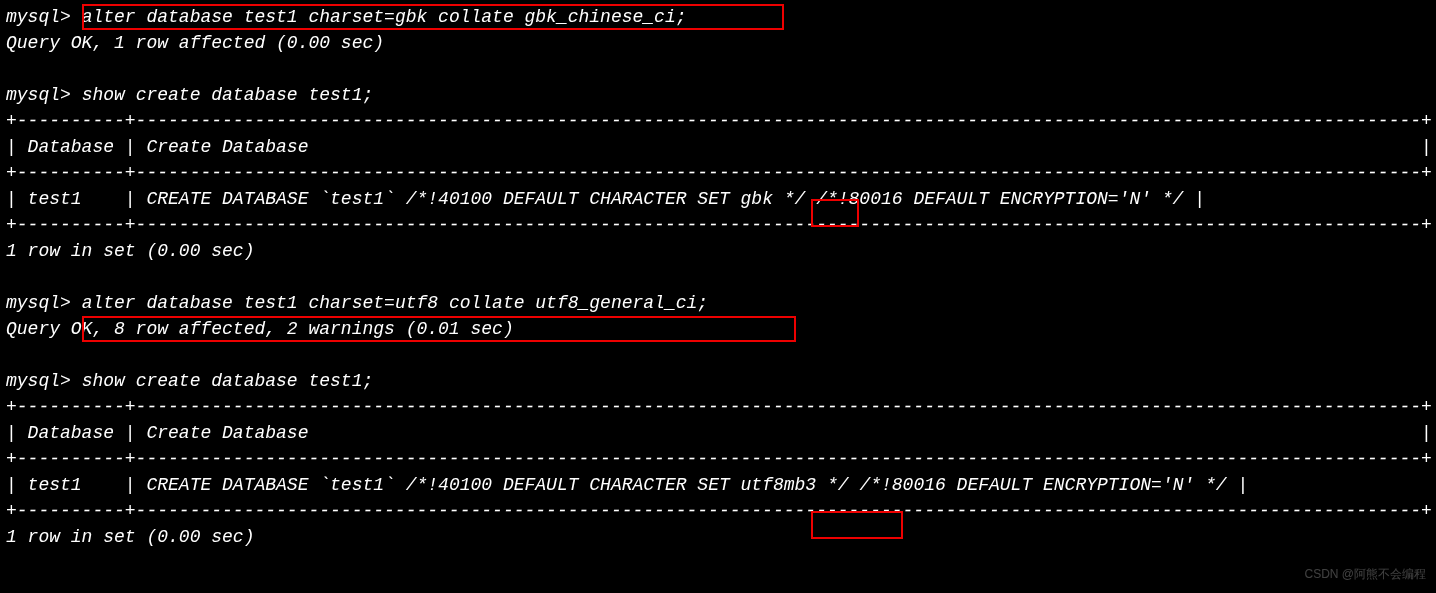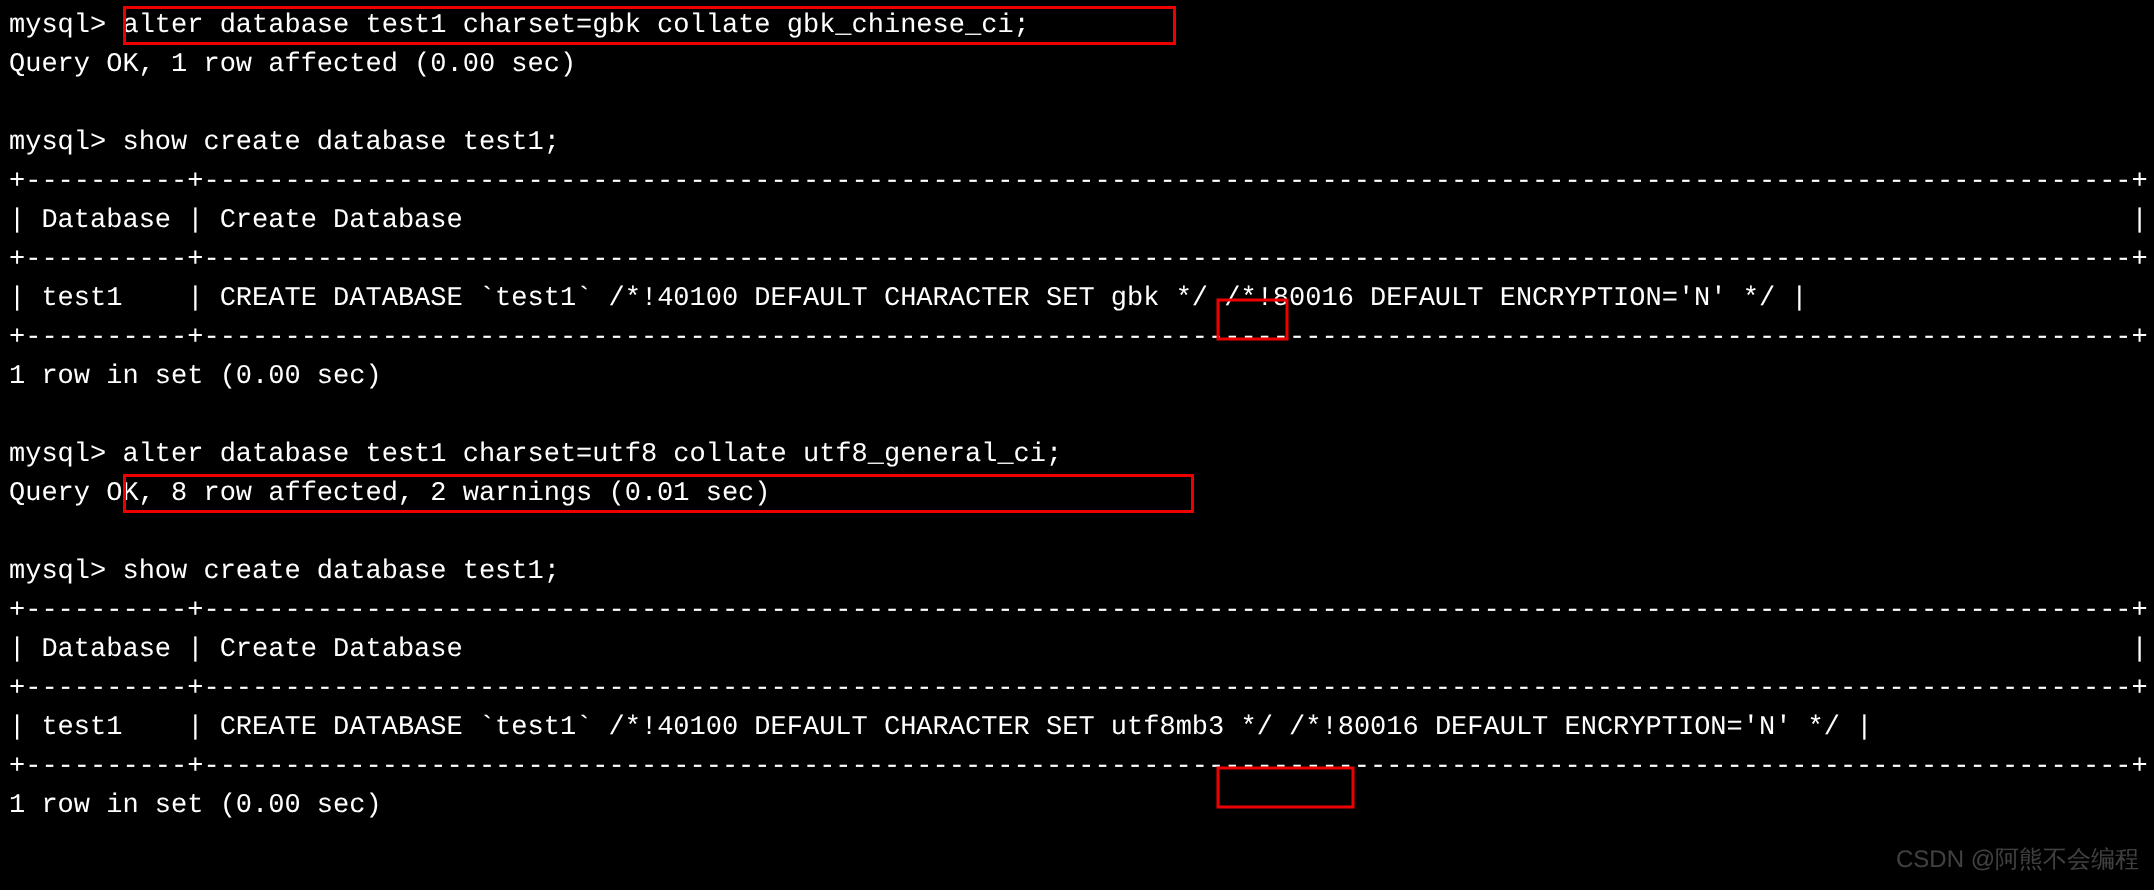--- a/index.html
+++ b/index.html
@@ -10,33 +10,34 @@
     font-family: "Consolas", "Courier New", monospace;
     font-size: 18px;
     line-height: 26px;
     width: 1436px;
     overflow: hidden;
   }
   .terminal {
     white-space: pre;
     padding: 4px 6px;
     position: relative;
+    font-style: italic;
   }
   .redbox {
     position: absolute;
     border: 2px solid #e00;
     box-sizing: border-box;
     pointer-events: none;
   }
   .watermark {
     position: absolute;
     right: 10px;
     bottom: 6px;
     color: rgba(255,255,255,0.25);
-    font-size: 16px;
+    font-size: 12px;
     font-family: sans-serif;
   }
 </style>
 </head>
 <body>
 
 <div class="terminal"><span>mysql&gt;</span> <span>alter database test1 charset=gbk collate gbk_chinese_ci;</span>
 <span>Query OK, 1 row affected (0.00 sec)</span>
 
 <span>mysql&gt;</span> <span>show create database test1;</span>

